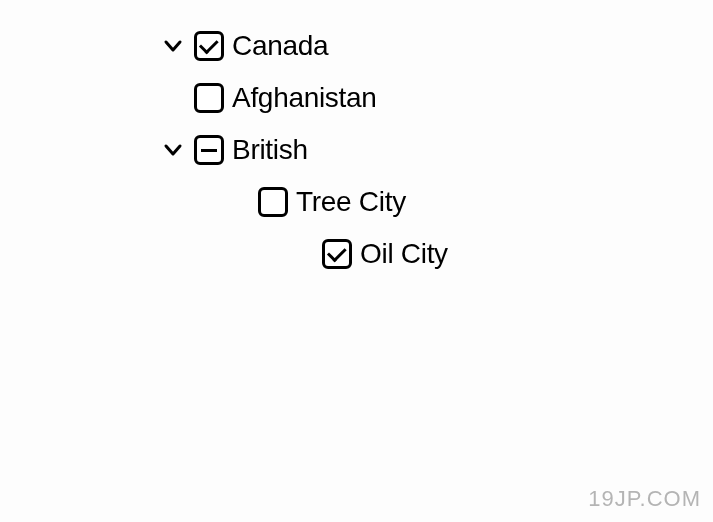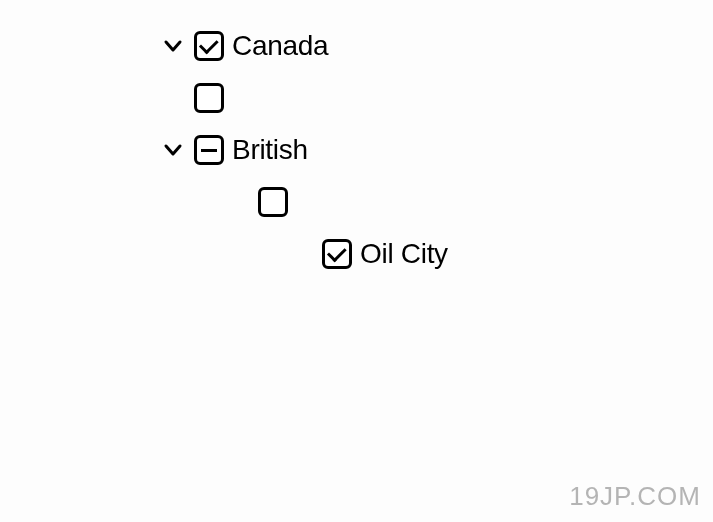--- a/index.html
+++ b/index.html
@@ -58,21 +58,21 @@
       background: #000;
     }
     .label {
       font-weight: 400;
       letter-spacing: -0.3px;
     }
     .watermark {
       position: absolute;
       right: 12px;
       bottom: 10px;
-      font-size: 26px;
+      font-size: 22px;
       font-weight: 500;
       color: rgba(120,120,120,0.55);
       letter-spacing: 1px;
       font-family: Arial, sans-serif;
     }
     
     .l0 { padding-left: 160px; }
     .l1 { padding-left: 224px; }
     .l2 { padding-left: 288px; }
   </style>
@@ -88,35 +88,37 @@
         </svg>
     </span>
     <span class="checkbox checked"></span>
     <span class="label">Canada</span>
   </li>
 
 
   <li class="node-row l0">
     <span class="chevron-spacer"></span>
     <span class="checkbox"></span>
+    <span class="label">Afghanistan</span>
   </li>
 
   <li class="node-row l0">
     <span class="chevron">
       <svg width="20" height="20" viewBox="0 0 20 20">
           <path d="M3 6 L10 14 L17 6" fill="none" stroke="#000" stroke-width="3" stroke-linecap="round" stroke-linejoin="round"></path>
         </svg>
     </span>
     <span class="checkbox indeterminate"></span>
     <span class="label">British</span>
   </li>
 
   <li class="node-row l1">
     <span class="chevron-spacer"></span>
     <span class="checkbox"></span>
+    <span class="label">Tree City</span>
   </li>
 
 
   <li class="node-row l2">
     <span class="chevron-spacer"></span>
     <span class="checkbox checked"></span>
     <span class="label">Oil City</span>
   </li>
 
 

